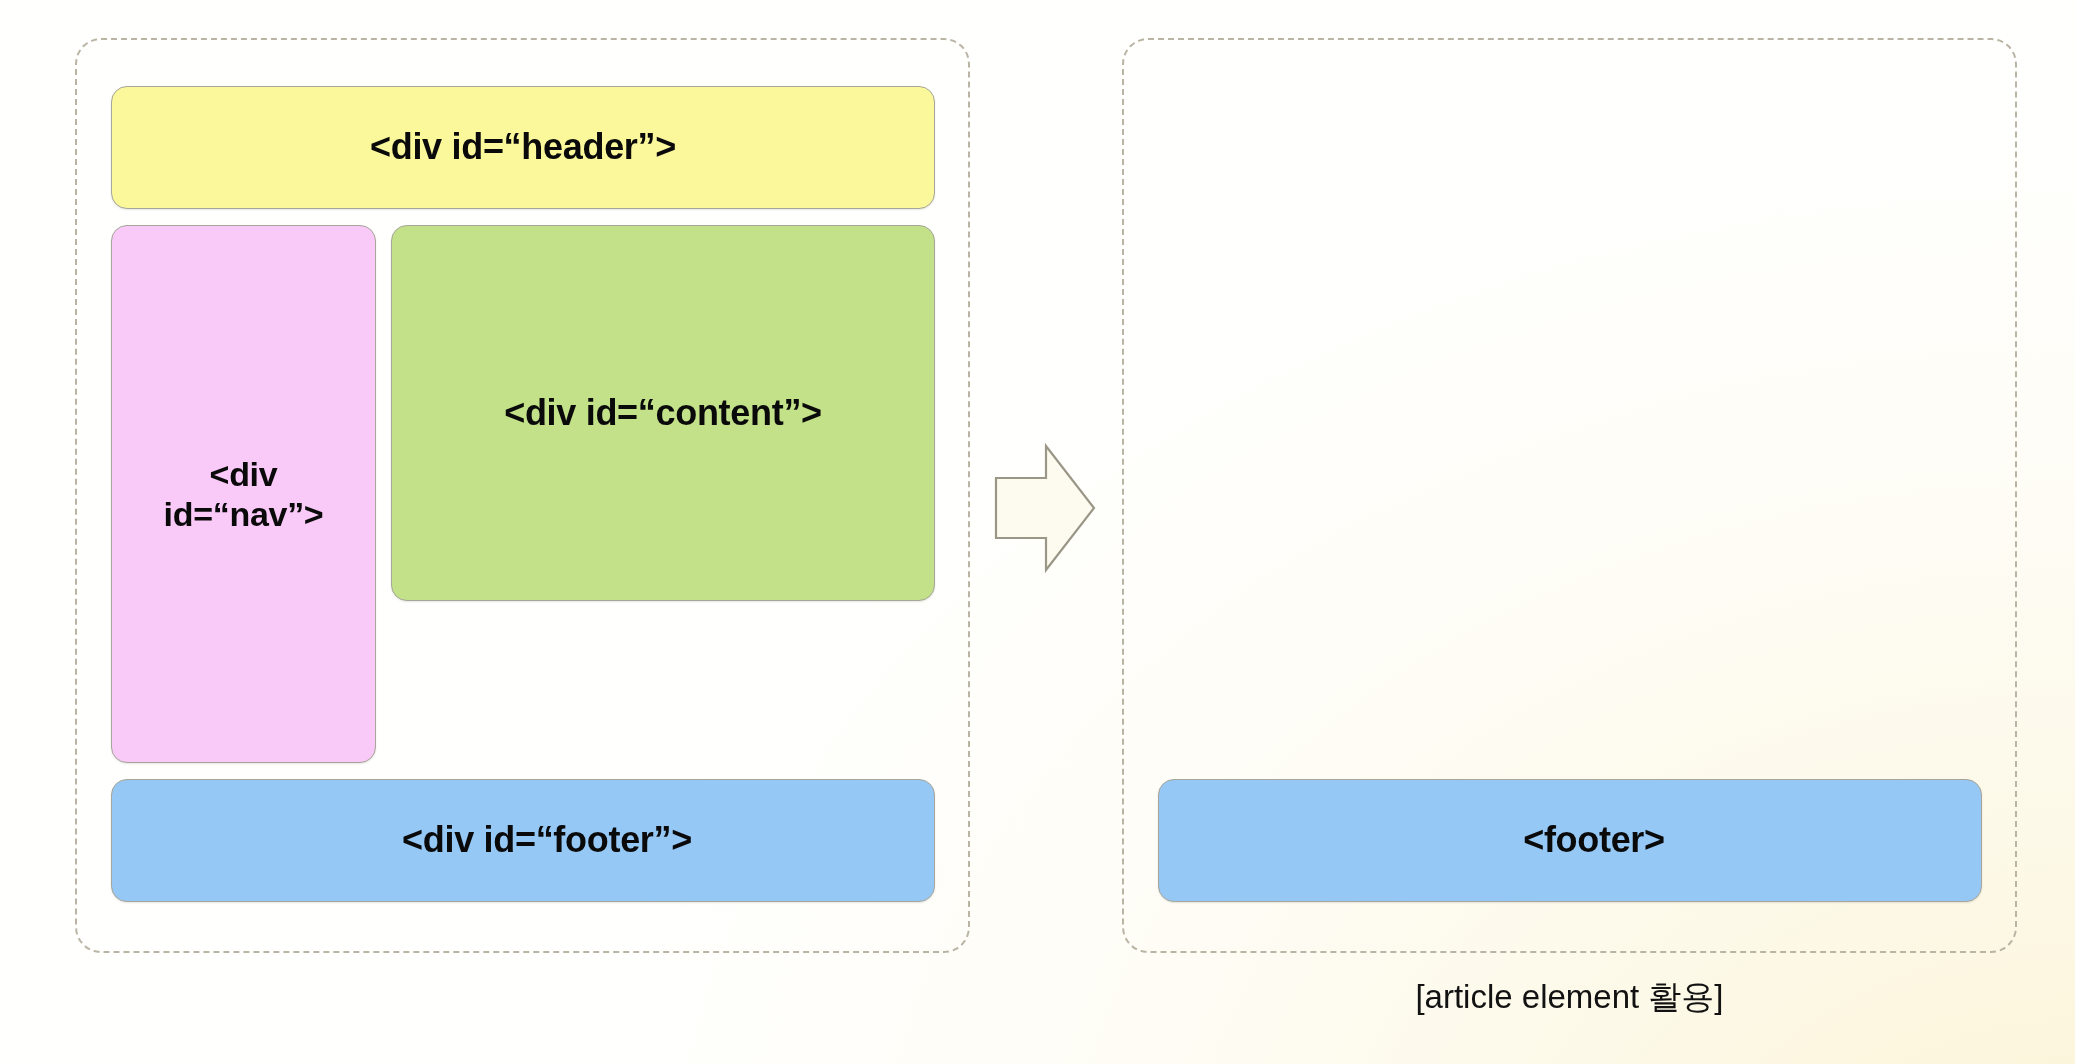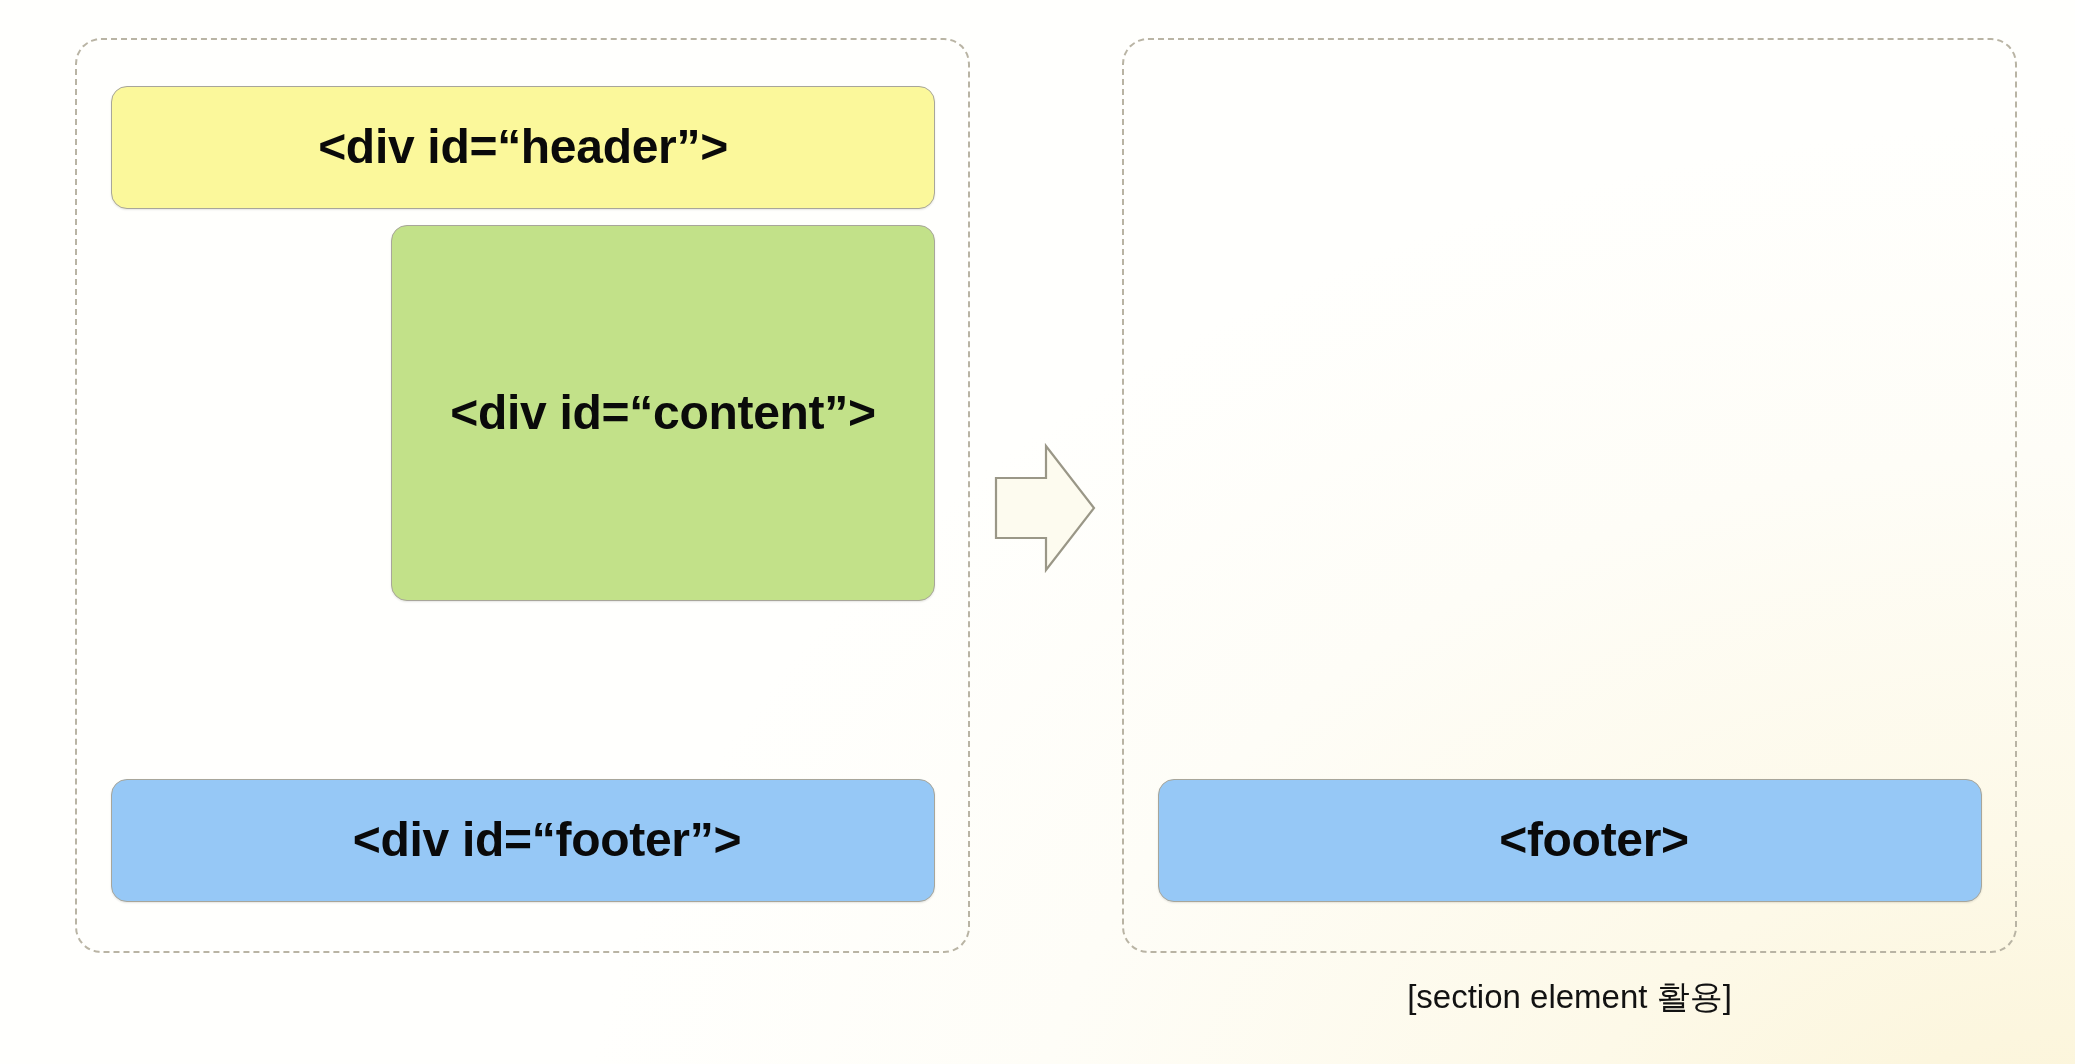--- a/index.html
+++ b/index.html
@@ -44,21 +44,21 @@
   .box {
     position: absolute;
     box-sizing: border-box;
     border: 1.5px solid #a8a69a;
     border-radius: 16px;
     display: flex;
     align-items: center;
     justify-content: center;
     text-align: center;
     font-weight: bold;
-    font-size: 48px;
+    font-size: 36px;
     color: #0a0a0a;
     line-height: 1.18;
     letter-spacing: -0.3px;
     box-shadow: 0 1px 2px rgba(0,0,0,0.10);
     white-space: pre-line;
     user-select: none;
   }
 
   .box.header-box  { background: #fbf89b; }
   .box.nav-box     { background: #f9c9f7; }
@@ -105,35 +105,37 @@
 <body>
 
 <div id="canvas"></div>
 
 <div id="stage">
 
   <div class="panel" id="panel-left">
 
     <div class="box header-box" id="box-div-header">&lt;div id=“header”&gt;</div>
 
+    <div class="box nav-box" id="box-div-nav">&lt;div
+id=“nav”&gt;</div>
 
     <div class="box content-box" id="box-div-content">&lt;div id=“content”&gt;</div>
 
     <div class="box footer-box" id="box-div-footer">&lt;div id=“footer”&gt;</div>
   </div>
 
   <div id="transform-arrow">
     <svg viewBox="0 0 110 140" xmlns="http://www.w3.org/2000/svg" aria-hidden="true">
       <polygon points="6,40 56,40 56,8 104,70 56,132 56,100 6,100" fill="#fdfbef" stroke="#9a9787" stroke-width="2.2" stroke-linejoin="miter"></polygon>
     </svg>
   </div>
 
   <div class="panel" id="panel-right">
 
 
 
 
     <div class="box footer-box" id="box-sem-footer">&lt;footer&gt;</div>
   </div>
 
-  <div id="caption">[section element 활용]</div>
+  <div id="caption">[article element 활용]</div>
 
 </div>
 
 </body></html>

